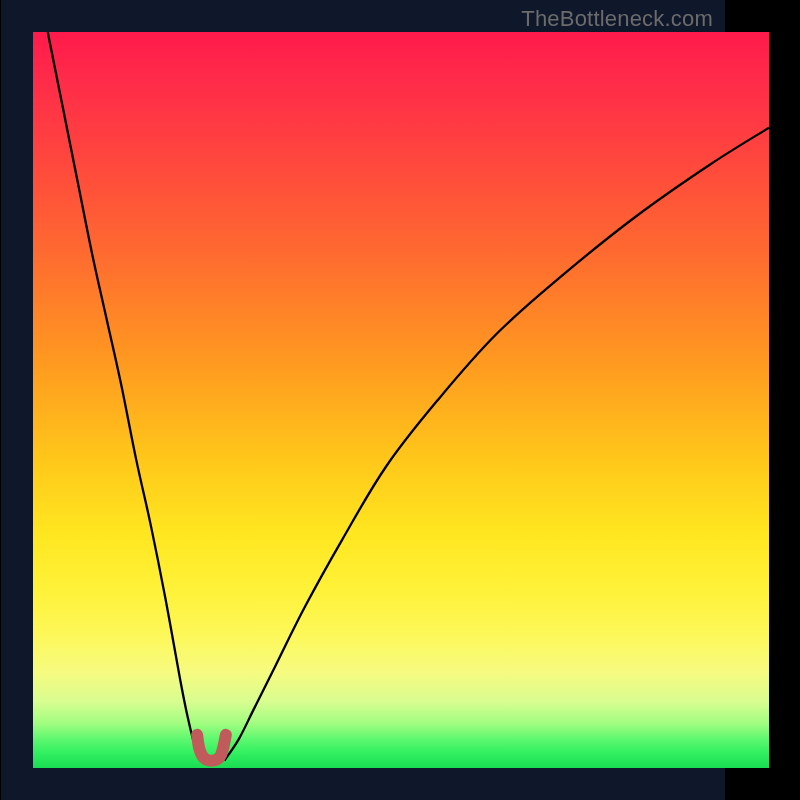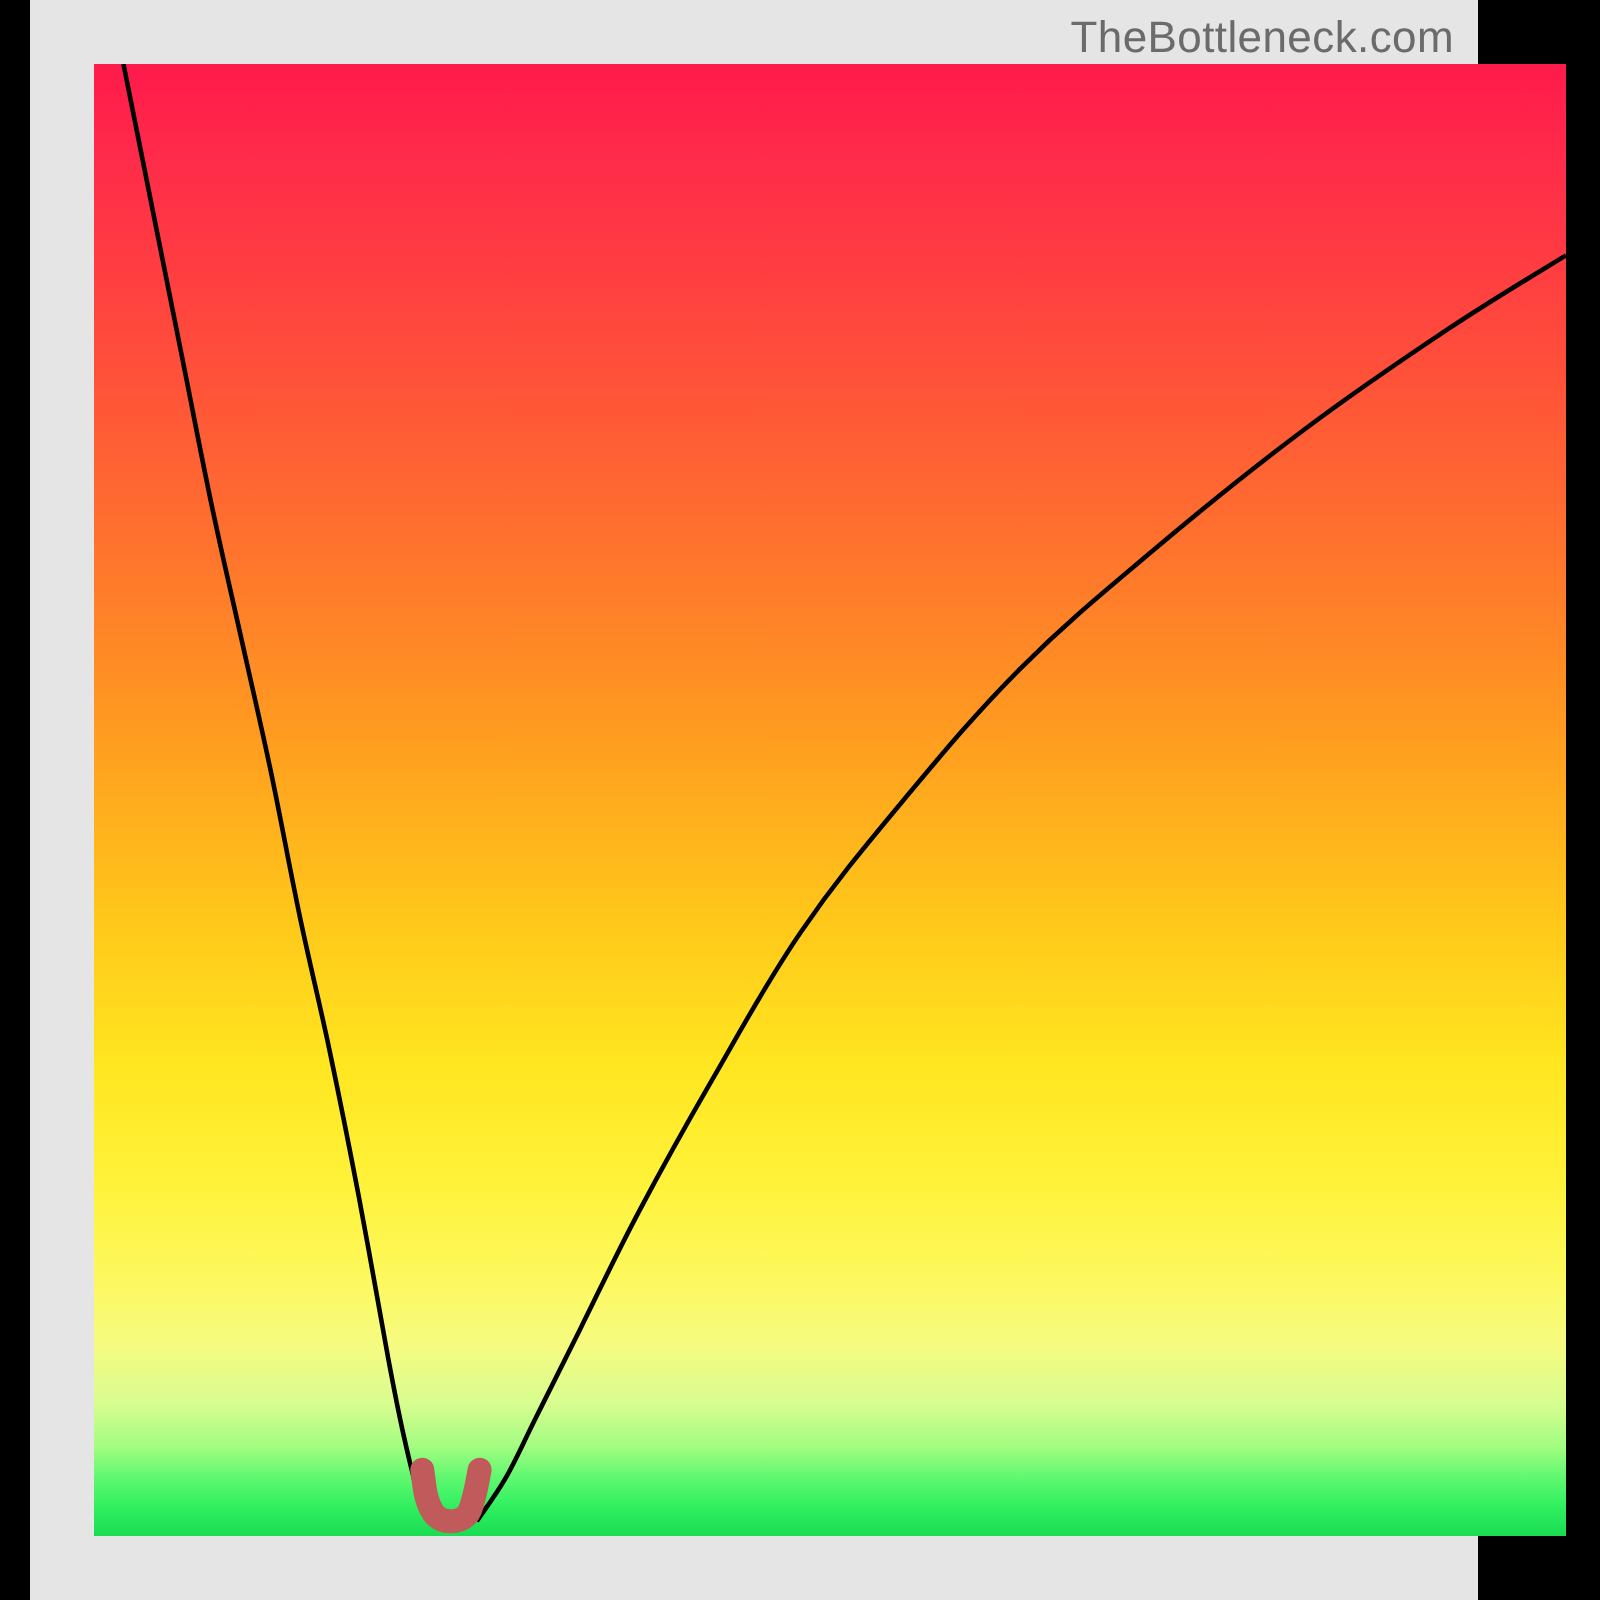--- a/index.html
+++ b/index.html
@@ -6,24 +6,24 @@
     margin: 0;
     padding: 0;
     width: 800px;
     height: 800px;
     background: #000;
     overflow: hidden;
   }
   .frame {
     position: absolute;
     top: 0;
-    left: 15px;
+    left: 1px;
     width: 724px;
     height: 800px;
-    background: #e5e5e5;
+    background: #0f172a;
   }
   .plot-area {
     position: absolute;
     top: 32px;
     left: 32px;
     width: 736px;
     height: 736px;
     overflow: hidden;
   }
   .gradient-bg {

